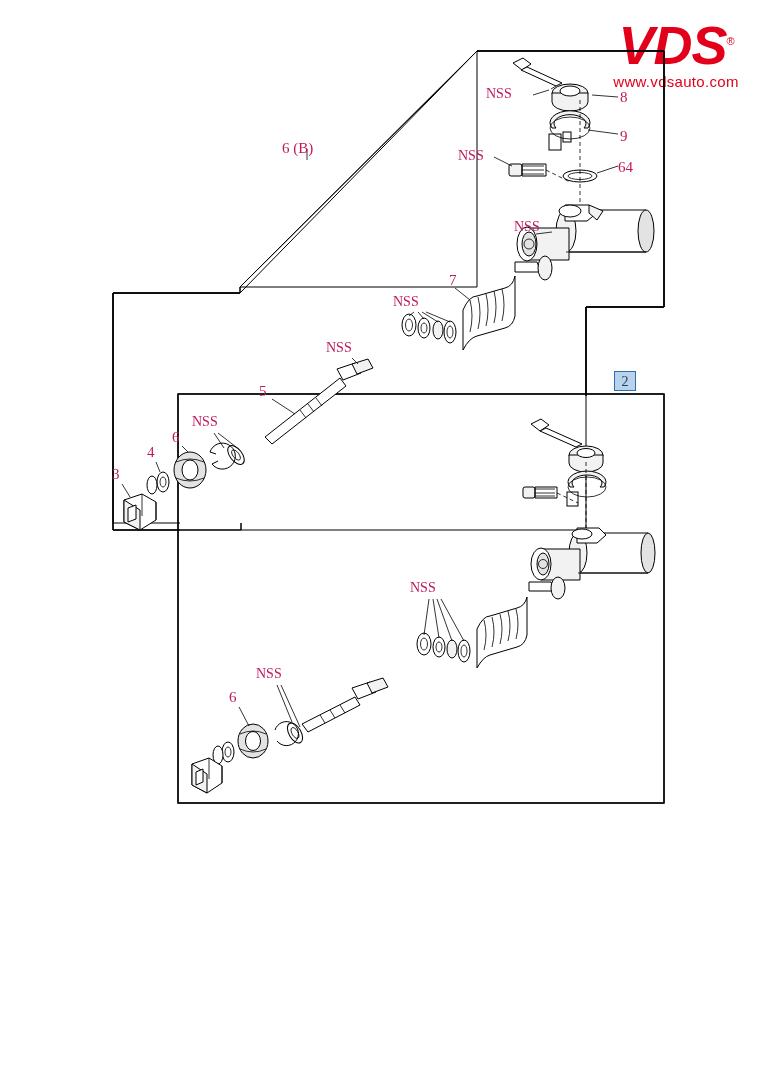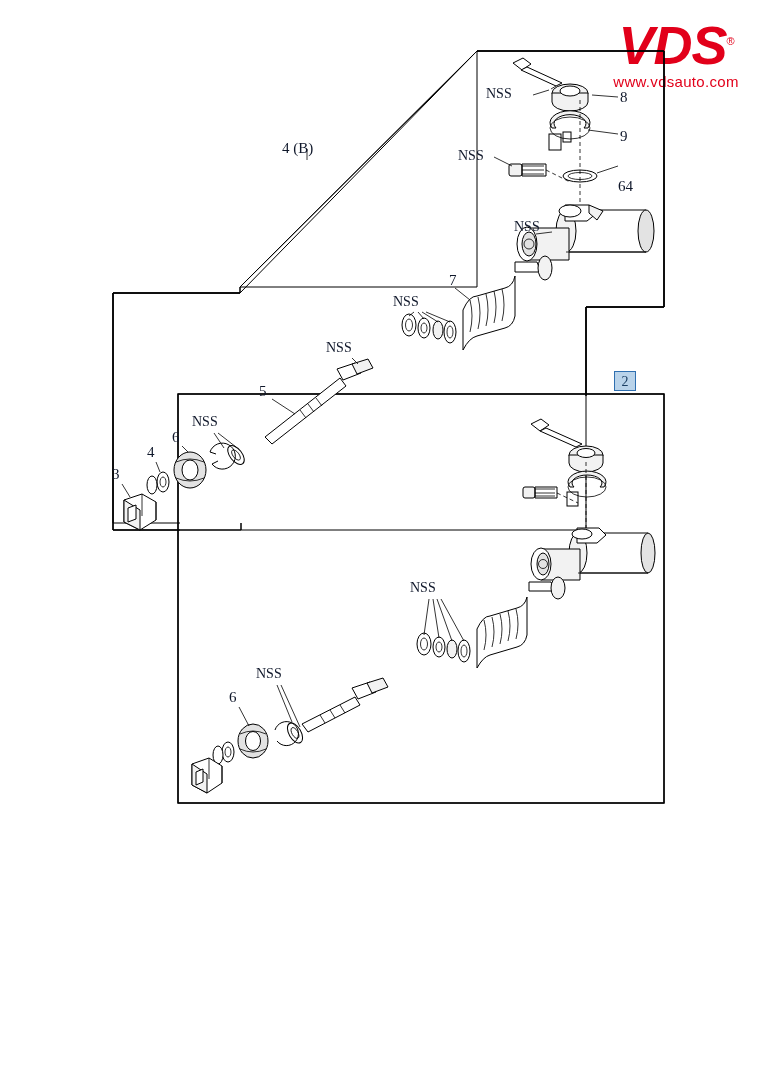--- a/index.html
+++ b/index.html
@@ -47,21 +47,21 @@
     font-family: "Liberation Sans", sans-serif;
     font-size: 15px;
     color: #e2001a;
     margin-top: 1px;
     letter-spacing: 0.3px;
   }
   .callout {
     position: absolute;
     font-family: "Liberation Serif", serif;
     font-size: 15px;
-    color: #0f172a;
+    color: #be185d;
     white-space: nowrap;
   }
   .callout.nss {
     font-size: 14px;
   }
   .badge {
     position: absolute;
     width: 22px;
     height: 20px;
     border: 1px solid #2f6fb0;
@@ -327,23 +327,23 @@
       <path class="ln-thin" d="M281,685 L300,727"></path>
       <path class="ln-thin" d="M239,707 L249,726"></path>
     </g>
 
   </svg>
 
   <div class="callout nss" style="left:486px; top:86px;">NSS</div>
   <div class="callout" style="left:620px; top:89px;">8</div>
   <div class="callout" style="left:620px; top:128px;">9</div>
   <div class="callout nss" style="left:458px; top:148px;">NSS</div>
-  <div class="callout" style="left:618px; top:159px;margin-top:19px;">64</div>
+  <div class="callout" style="left:618px; top:159px;">64</div>
   <div class="callout nss" style="left:514px; top:219px;">NSS</div>
-  <div class="callout" style="left:282px; top:140px;">4 (B)</div>
+  <div class="callout" style="left:282px; top:140px;">6 (B)</div>
   <div class="callout nss" style="left:393px; top:294px;">NSS</div>
   <div class="callout" style="left:449px; top:272px;">7</div>
   <div class="callout nss" style="left:326px; top:340px;">NSS</div>
   <div class="callout" style="left:259px; top:383px;">5</div>
   <div class="callout nss" style="left:192px; top:414px;">NSS</div>
   <div class="callout" style="left:172px; top:429px;">6</div>
   <div class="callout" style="left:147px; top:444px;">4</div>
   <div class="callout" style="left:112px; top:466px;">3</div>
   <div class="callout nss" style="left:410px; top:580px;">NSS</div>
   <div class="callout nss" style="left:256px; top:666px;">NSS</div>

